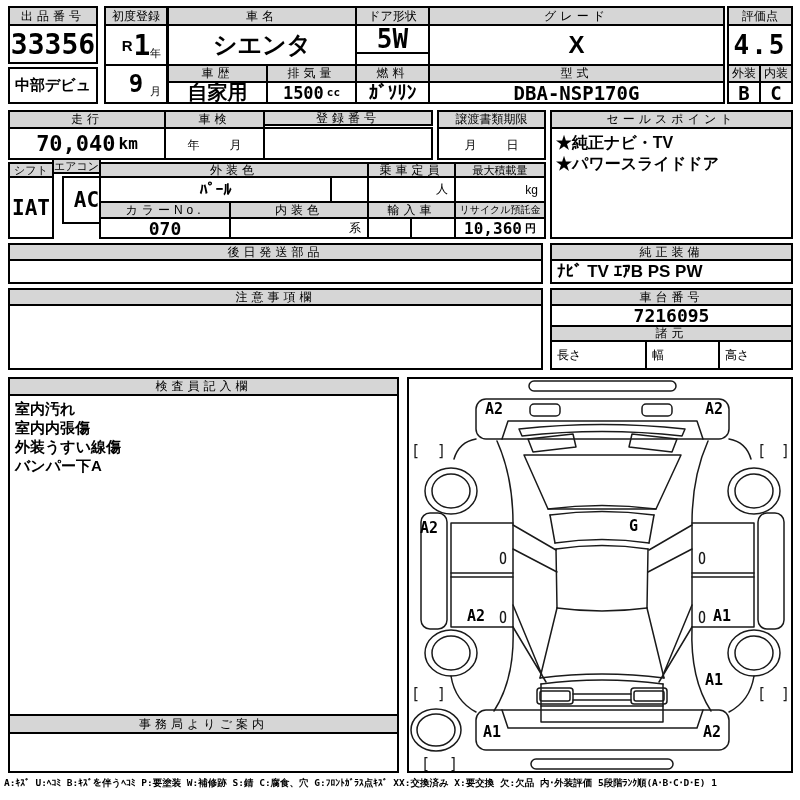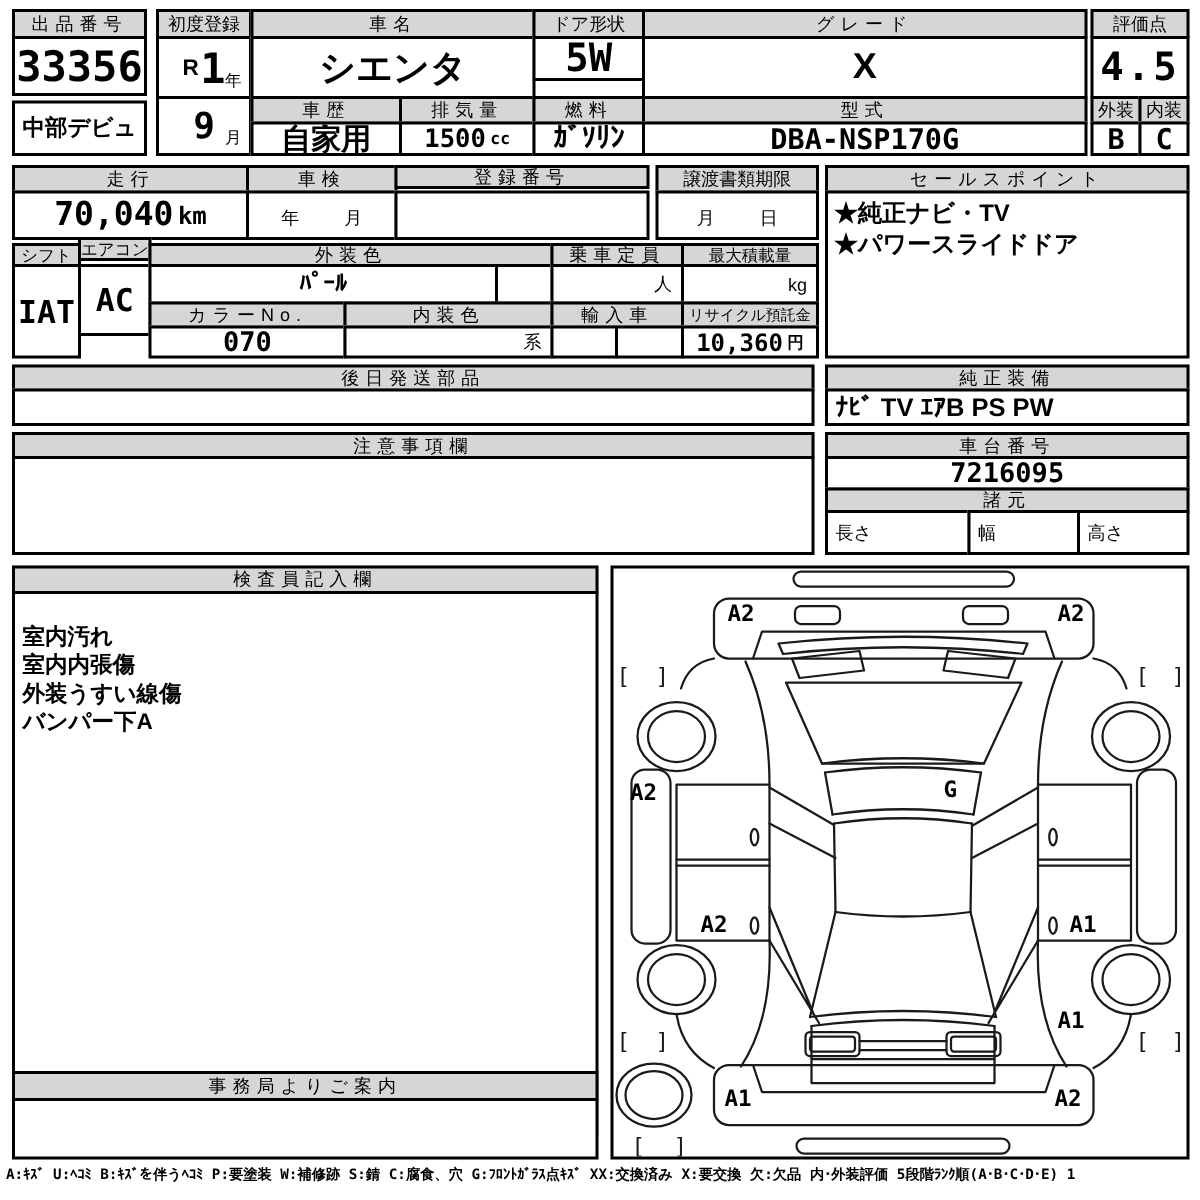--- a/index.html
+++ b/index.html
@@ -94,21 +94,21 @@
 
   <div class="c lab" style="left:550px;top:110px;width:243px;height:19px">セールスポイント</div>
   <div class="c" style="left:550px;top:127px;width:243px;height:112px;padding:3px 4px">
     <div class="salesline">★純正ナビ・TV</div>
     <div class="salesline">★パワースライドドア</div>
   </div>
 
   <div class="c lab t0" style="left:8px;top:162px;width:46px;height:16px;font-size:11px">シフト</div>
   <div class="c lab t0" style="left:52px;top:158px;width:49px;height:16px;font-size:11px">エアコン</div>
   <div class="c val mono" style="left:8px;top:176px;width:46px;height:63px;font-size:21px">IAT</div>
-  <div class="c val mono" style="left:52px;top:176px;width:49px;height:48px;font-size:21px">AC</div>
+  <div class="c val mono" style="left:62px;top:176px;width:49px;height:48px;font-size:21px">AC</div>
 
   <div class="c lab" style="left:99px;top:162px;width:270px;height:16px">外装色</div>
   <div class="c val" style="left:99px;top:176px;width:233px;height:27px;font-size:16px">ﾊﾟｰﾙ</div>
   <div class="c" style="left:330px;top:176px;width:39px;height:27px"></div>
   <div class="c lab" style="left:367px;top:162px;width:89px;height:16px">乗車定員</div>
   <div class="c val thin right" style="left:367px;top:176px;width:89px;height:27px;font-size:12px">人</div>
   <div class="c lab t0" style="left:454px;top:162px;width:92px;height:16px;font-size:11px">最大積載量</div>
   <div class="c val thin right" style="left:454px;top:176px;width:92px;height:27px;font-size:12px">kg</div>
 
   <div class="c lab" style="left:99px;top:201px;width:132px;height:18px">カラーNo.</div>
@@ -132,21 +132,21 @@
   <div class="c lab" style="left:8px;top:288px;width:535px;height:18px">注意事項欄</div>
   <div class="c" style="left:8px;top:304px;width:535px;height:66px"></div>
   <div class="c lab" style="left:550px;top:288px;width:243px;height:18px">車台番号</div>
   <div class="c val mono" style="left:550px;top:304px;width:243px;height:23px;font-size:18px">7216095</div>
   <div class="c lab" style="left:550px;top:325px;width:243px;height:17px">諸元</div>
   <div class="c val thin left" style="left:550px;top:340px;width:97px;height:30px;font-size:12px">長さ</div>
   <div class="c val thin left" style="left:645px;top:340px;width:75px;height:30px;font-size:12px">幅</div>
   <div class="c val thin left" style="left:718px;top:340px;width:75px;height:30px;font-size:12px">高さ</div>
 
   <div class="c lab" style="left:8px;top:377px;width:391px;height:19px">検査員記入欄</div>
-  <div class="c" style="left:8px;top:394px;width:391px;height:364px;padding:19px 5px">
+  <div class="c" style="left:8px;top:394px;width:391px;height:364px;padding:3px 5px">
     <div class="noteline">室内汚れ</div>
     <div class="noteline">室内内張傷</div>
     <div class="noteline">外装うすい線傷</div>
     <div class="noteline">バンパー下A</div>
   </div>
 
   <div class="c lab" style="left:8px;top:714px;width:391px;height:20px">事務局よりご案内</div>
   <div class="c" style="left:8px;top:732px;width:391px;height:41px"></div>
 
   <div class="c" style="left:407px;top:377px;width:386px;height:396px">

